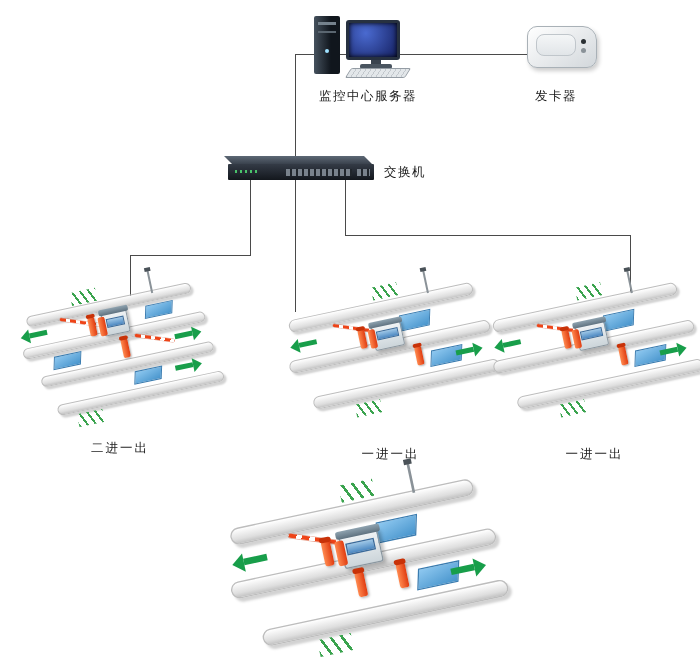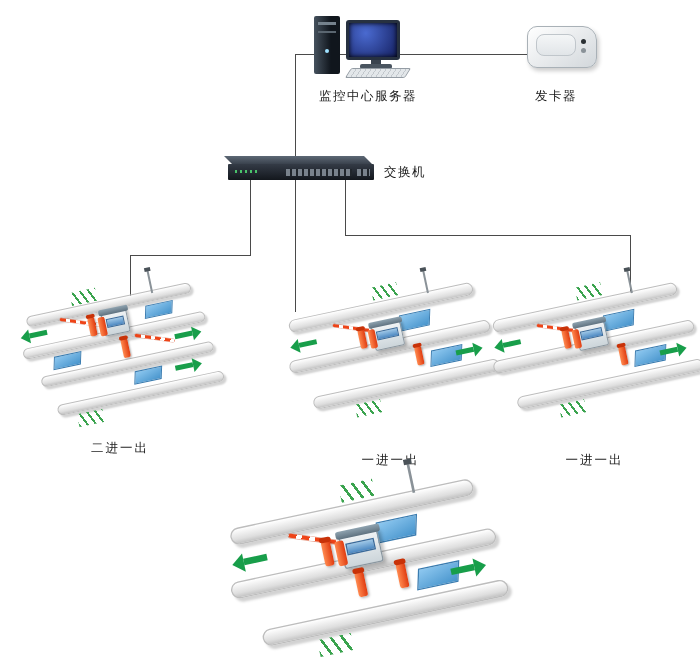--- a/index.html
+++ b/index.html
@@ -40,21 +40,21 @@
   
   .station{position:absolute}
   .lane-rot{position:absolute;left:0;top:0;width:100%;height:100%;transform:rotate(-12deg)}
   .s1{left:25px;top:298px;width:190px;height:110px}
   .s2{left:288px;top:300px;width:205px;height:100px}
   .s3{left:492px;top:300px;width:205px;height:100px}
   .s4{left:262px;top:518px;width:205px;height:100px}
   .s4 .lane-rot{transform:rotate(-12deg) scale(1.32)}
   .station-label{position:absolute;left:0;width:100%;text-align:center;font-size:12.5px;color:#1a1a1a;letter-spacing:2px}
   .s1 .station-label{top:142px}
-  .s2 .station-label,.s3 .station-label{top:152px}
+  .s2 .station-label,.s3 .station-label{top:146px}
 
   .strip{position:absolute;background:linear-gradient(#ffffff,#dedede 70%,#c3c3c3);border:1px solid #bdbdbd;border-radius:8px;box-shadow:2px 3px 2px rgba(0,0,0,.18)}
   .pad{position:absolute;width:32px;height:16px;background:linear-gradient(160deg,#8ec8f0,#4794cc);border:1px solid #3a7cb0;transform:skewX(-14deg)}
   .arrow{position:absolute;height:5px;width:18px;background:#189e4a}
   .arrow.right::after{content:"";position:absolute;left:100%;top:-4.5px;border-left:9px solid #189e4a;border-top:7px solid transparent;border-bottom:7px solid transparent}
   .arrow.left::before{content:"";position:absolute;right:100%;top:-4.5px;border-right:9px solid #189e4a;border-top:7px solid transparent;border-bottom:7px solid transparent}
   .barrier{position:absolute;height:3px;background:repeating-linear-gradient(90deg,#ee4418 0 6px,#ffffff 6px 10px);border-radius:2px;box-shadow:0 0 0 0.5px rgba(200,60,20,.45)}
   .booth{position:absolute;width:30px;height:26px;background:linear-gradient(#f2f5f7,#ccd5da);border:1px solid #8a97a0;border-radius:2px;box-shadow:2px 2px 3px rgba(0,0,0,.25)}
   .booth-roof{position:absolute;left:-3px;top:-4px;width:34px;height:6px;background:linear-gradient(#8fa3b0,#5f7280);border-radius:2px}
   .booth-win{position:absolute;left:3px;top:6px;width:22px;height:9px;background:linear-gradient(#9fc8e8,#4a86c0);border:1px solid #3a6a9a}

